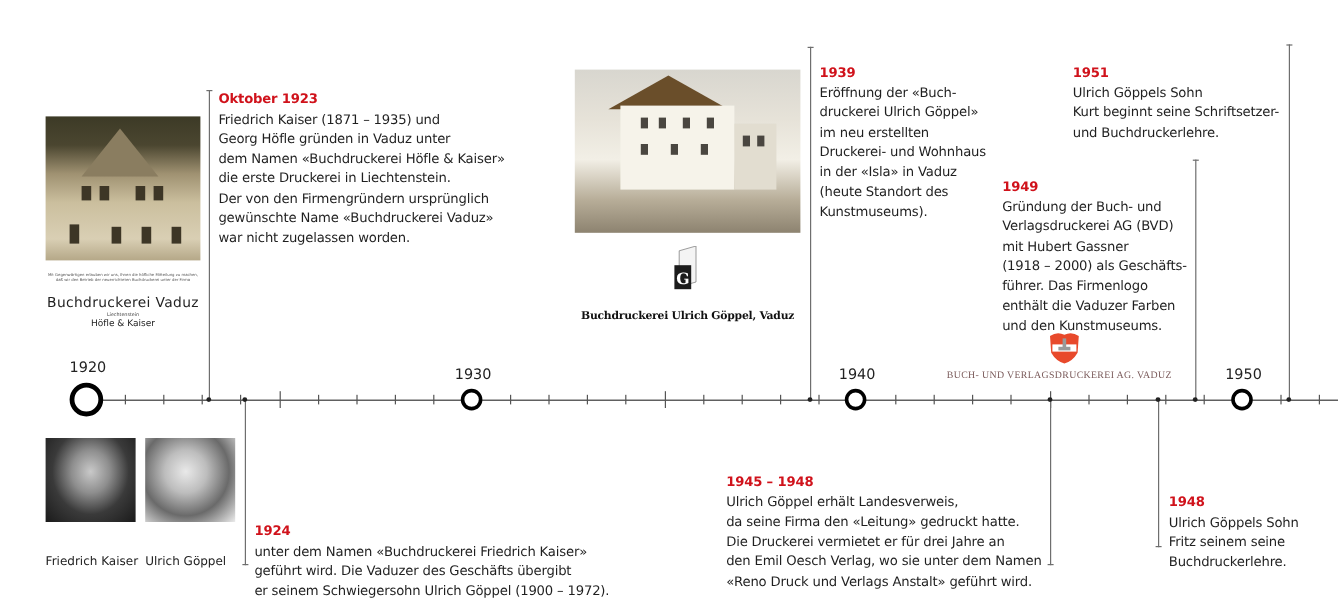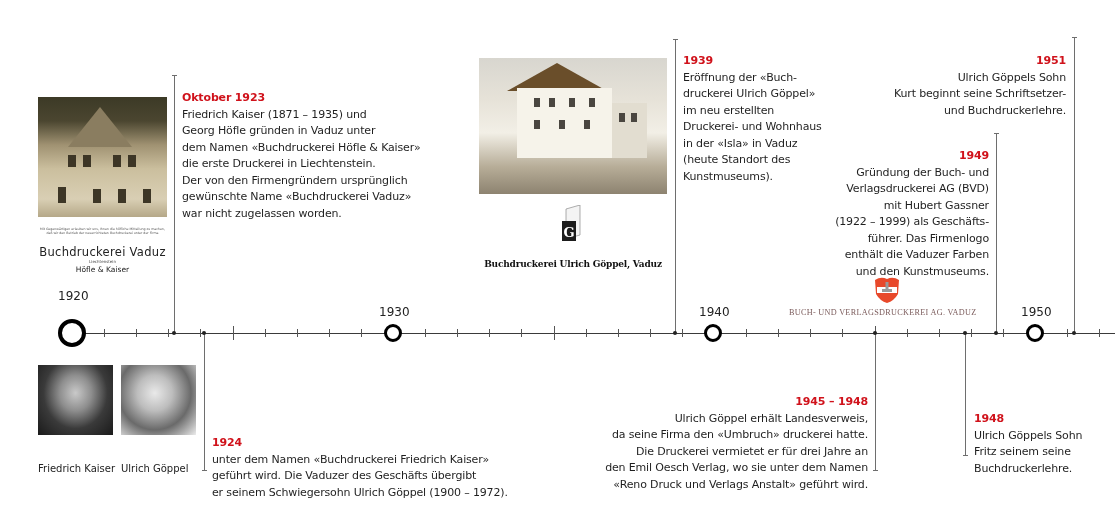--- a/index.html
+++ b/index.html
@@ -1,21 +1,21 @@
 <!DOCTYPE html>
 <html><head>
 <meta charset="utf-8">
 <style>
   html, body { margin:0; padding:0; background:#ffffff; }
   body { width:1115px; height:510px; position:relative; overflow:hidden;
          font-family:"DejaVu Sans", "Liberation Sans", sans-serif; color:#1f1f1f; }
   .ev { position:absolute; font-size:11px; line-height:16.5px; letter-spacing:-0.15px; white-space:nowrap;margin-top:17px; }
   .ev .yr { color:#d0121b; font-weight:bold; display:block; }
   .ev .ln { display:block; }
-  .ev.right { text-align:right; }
+  .ev.right { text-align:left; }
   .vline { position:absolute; width:1px; background:#6e6e6e; }
   .vline::after { content:""; position:absolute; left:-2px; width:5px; height:1px; background:#6e6e6e; }
   .vline.up::after { top:0; }
   .vline.down::after { bottom:0; }
   .axis { position:absolute; left:72px; top:333px; width:1043px; height:1px; background:#3a3a3a; }
   .tick { position:absolute; width:1px; height:8px; top:329px; background:#555; }
   .tick.big { height:14px; top:326px; }
   .dot { position:absolute; width:4px; height:4px; border-radius:2px; background:#222; top:331px; }
   .circle { position:absolute; border-radius:50%; background:#fff; box-sizing:border-box; border:3px solid #000; }
   .decade-label { position:absolute; font-size:12px; color:#222; }
@@ -141,29 +141,29 @@
 
 <div class="dot" style="left:172px"></div>
 <div class="dot" style="left:202px"></div>
 <div class="dot" style="left:673px"></div>
 <div class="dot" style="left:873px"></div>
 <div class="dot" style="left:963px"></div>
 <div class="dot" style="left:994px"></div>
 <div class="dot" style="left:1072px"></div>
 
 <div class="circle" style="left:58px;top:319px;width:28px;height:28px;border-width:4px"></div>
-<div class="decade-label" style="left:58px;top:289px">1920</div>
+<div class="decade-label" style="left:58px;top:299px">1920</div>
 <div class="circle" style="left:384px;top:324px;width:18px;height:18px"></div>
 <div class="decade-label" style="left:379px;top:305px">1930</div>
 <div class="circle" style="left:704px;top:324px;width:18px;height:18px"></div>
 <div class="decade-label" style="left:699px;top:305px">1940</div>
 <div class="circle" style="left:1026px;top:324px;width:18px;height:18px"></div>
 <div class="decade-label" style="left:1021px;top:305px">1950</div>
 
-<div class="ev" style="left:182px;top:73px">
+<div class="ev" style="left:182px;top:58px">
   <span class="yr">Oktober 1923</span>
   <span class="ln">Friedrich Kaiser (1871 – 1935) und</span>
   <span class="ln">Georg Höfle gründen in Vaduz unter</span>
   <span class="ln">dem Namen «Buchdruckerei Höfle &amp; Kaiser»</span>
   <span class="ln">die erste Druckerei in Liechtenstein.</span>
   <span class="ln">Der von den Firmengründern ursprünglich</span>
   <span class="ln">gewünschte Name «Buchdruckerei Vaduz»</span>
   <span class="ln">war nicht zugelassen worden.</span>
 </div>
 
@@ -181,39 +181,39 @@
   <span class="ln">im neu erstellten</span>
   <span class="ln">Druckerei- und Wohnhaus</span>
   <span class="ln">in der «Isla» in Vaduz</span>
   <span class="ln">(heute Standort des</span>
   <span class="ln">Kunstmuseums).</span>
 </div>
 
 <div class="ev right" style="right:247px;top:377px">
   <span class="yr">1945 – 1948</span>
   <span class="ln">Ulrich Göppel erhält Landesverweis,</span>
-  <span class="ln">da seine Firma den «Umbruch» druckerei hatte.</span>
+  <span class="ln">da seine Firma den «Leitung» gedruckt hatte.</span>
   <span class="ln">Die Druckerei vermietet er für drei Jahre an</span>
   <span class="ln">den Emil Oesch Verlag, wo sie unter dem Namen</span>
   <span class="ln">«Reno Druck und Verlags Anstalt» geführt wird.</span>
 </div>
 
 <div class="ev" style="left:974px;top:394px">
   <span class="yr">1948</span>
   <span class="ln">Ulrich Göppels Sohn</span>
   <span class="ln">Fritz seinem seine</span>
   <span class="ln">Buchdruckerlehre.</span>
 </div>
 
 <div class="ev right" style="right:126px;top:131px">
   <span class="yr">1949</span>
   <span class="ln">Gründung der Buch- und</span>
   <span class="ln">Verlagsdruckerei AG (BVD)</span>
   <span class="ln">mit Hubert Gassner</span>
-  <span class="ln">(1922 – 1999) als Geschäfts-</span>
+  <span class="ln">(1918 – 2000) als Geschäfts-</span>
   <span class="ln">führer. Das Firmenlogo</span>
   <span class="ln">enthält die Vaduzer Farben</span>
   <span class="ln">und den Kunstmuseums.</span>
 </div>
 
 <div class="ev right" style="right:49px;top:36px">
   <span class="yr">1951</span>
   <span class="ln">Ulrich Göppels Sohn</span>
   <span class="ln">Kurt beginnt seine Schriftsetzer-</span>
   <span class="ln">und Buchdruckerlehre.</span>

